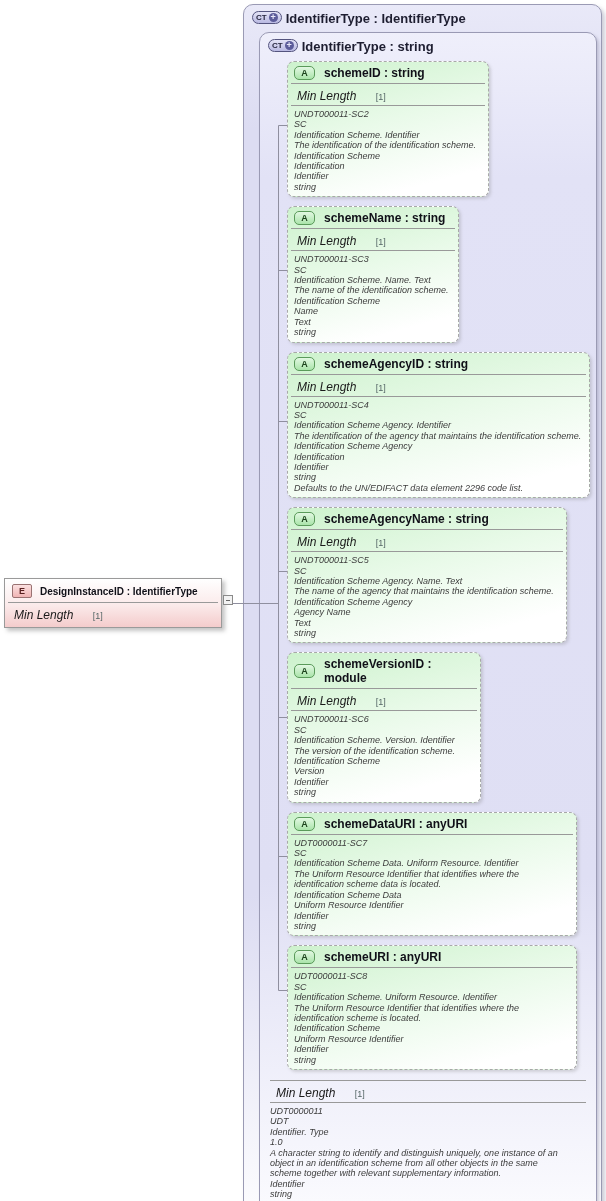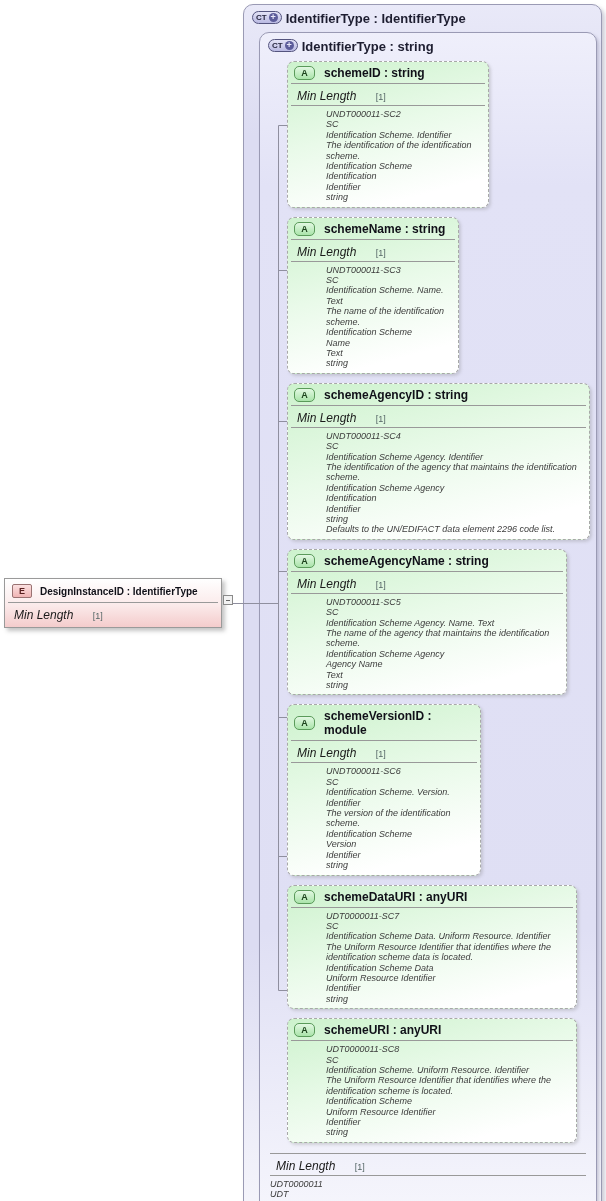--- a/index.html
+++ b/index.html
@@ -59,21 +59,21 @@
   .attr-header { display: flex; align-items: center; gap: 9px; padding: 4px 6px 3px 6px; }
   .attr-title { font-size: 12px; font-weight: bold; color: #101018; }
   .hr { border-top: 1px solid #999; margin: 0 3px; }
 
   .facet-row { padding: 2px 6px 1px 6px; border-bottom: 1px solid #999; margin: 0 3px; }
   .facet-label { font-style: italic; font-size: 12px; color: #1a1a1a; }
   .facet-value { font-size: 9px; color: #566; margin-left: 15px; }
 
   .annotation {
     font-style: italic; font-size: 9px; line-height: 10.4px; color: #3c3c3c;
-    white-space: pre-line; padding: 3px 6px 4px 6px; margin-left: 32px;
+    white-space: pre-line; padding: 3px 6px 4px 6px;
   }
 
   
   .attr-box:nth-child(1) { width: 202px; }
   .attr-box:nth-child(2) { width: 172px; }
   .attr-box:nth-child(3) { width: 303px; }
   .attr-box:nth-child(4) { width: 280px; }
   .attr-box:nth-child(5) { width: 194px; }
   .attr-box:nth-child(6) { width: 290px; }
   .attr-box:nth-child(7) { width: 290px; }

